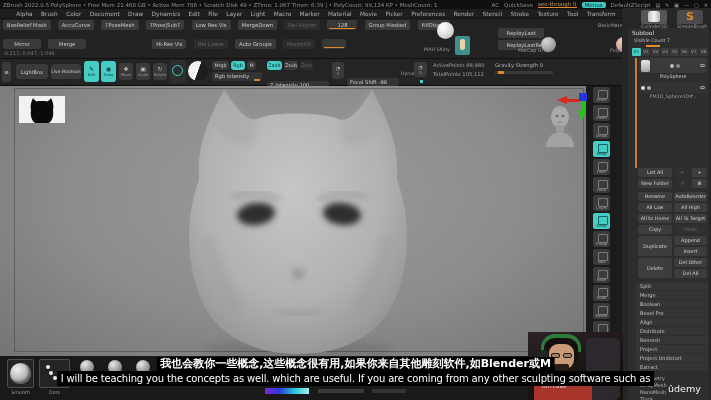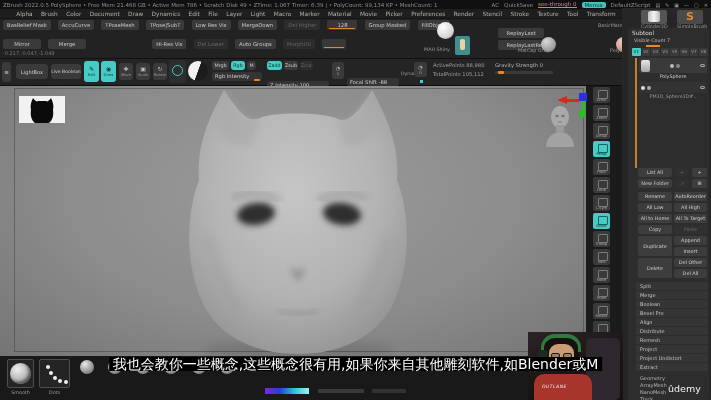--- a/index.html
+++ b/index.html
@@ -96,21 +96,21 @@
 
   
   .bottombar { left:0; top:356px; width:590px; height:44px; background:#191919; }
   .brushbox { background:#242424; border:1px solid #4e4e4e; border-radius:2px; }
   .greysphere { border-radius:50%; background:radial-gradient(circle at 35% 30%, #e8e8e8, #9a9a9a 55%, #5f5f5f); }
   .gradstrip { background:linear-gradient(90deg,#7a2ad8,#2a3bd8,#2ac4d8,#9ef2ef); }
 
   
   .sub { left:50%; transform:translateX(-50%); background:#000; color:#fff;
          white-space:nowrap; padding:0 4px; z-index:30; }
-  .sub.cn { top:357px; font-size:14px; line-height:14px; }
+  .sub.cn { top:357px; font-size:11px; line-height:14px;font-weight:bold; }
   .sub.en { top:371px; font-size:10px; line-height:15px; letter-spacing:-0.15px; }
 
   
   .webcam { left:528px; top:332px; width:95px; height:68px; overflow:hidden; z-index:20;
             background:linear-gradient(160deg,#2b2326 0%, #17100f 70%); }
 
   
   .udemy { left:668px; top:383px; color:#f4f4f4; font-size:9.5px; z-index:25; font-weight:500;}
 </style>
 </head>
@@ -457,16 +457,17 @@
     <div class="abs" style="left:11px;top:18px;width:9px;height:13px;background:#1d2a1f;border-radius:3px"></div>
     <div class="abs" style="left:21px;top:12px;width:25px;height:25px;background:#c99c76;border-radius:9px"></div>
     <div class="abs" style="left:23px;top:21px;width:9px;height:5px;border:1px solid #1a1a1a;border-radius:2px;background:rgba(40,40,40,.25)"></div>
     <div class="abs" style="left:35px;top:21px;width:9px;height:5px;border:1px solid #1a1a1a;border-radius:2px;background:rgba(40,40,40,.25)"></div>
     <div class="abs" style="left:26px;top:32px;width:15px;height:6px;background:#2a1c14;border-radius:2px"></div>
     <div class="abs" style="left:6px;top:42px;width:58px;height:26px;background:#a8352c;border-radius:10px 10px 0 0"></div>
     <div class="abs" style="left:14px;top:52px;color:#eee;font-size:4.5px;font-style:italic;letter-spacing:.5px">OUTLANE</div>
   </div>
 
   <div class="abs sub cn">我也会教你一些概念,这些概念很有用,如果你来自其他雕刻软件,如Blender或M</div>
+  <div class="abs sub en">I will be teaching you the concepts as well. which are useful. If you are coming from any other sculpting software such as</div>
 
   <div class="abs udemy">ûdemy</div>
 
 </div>
 
 </body></html>

